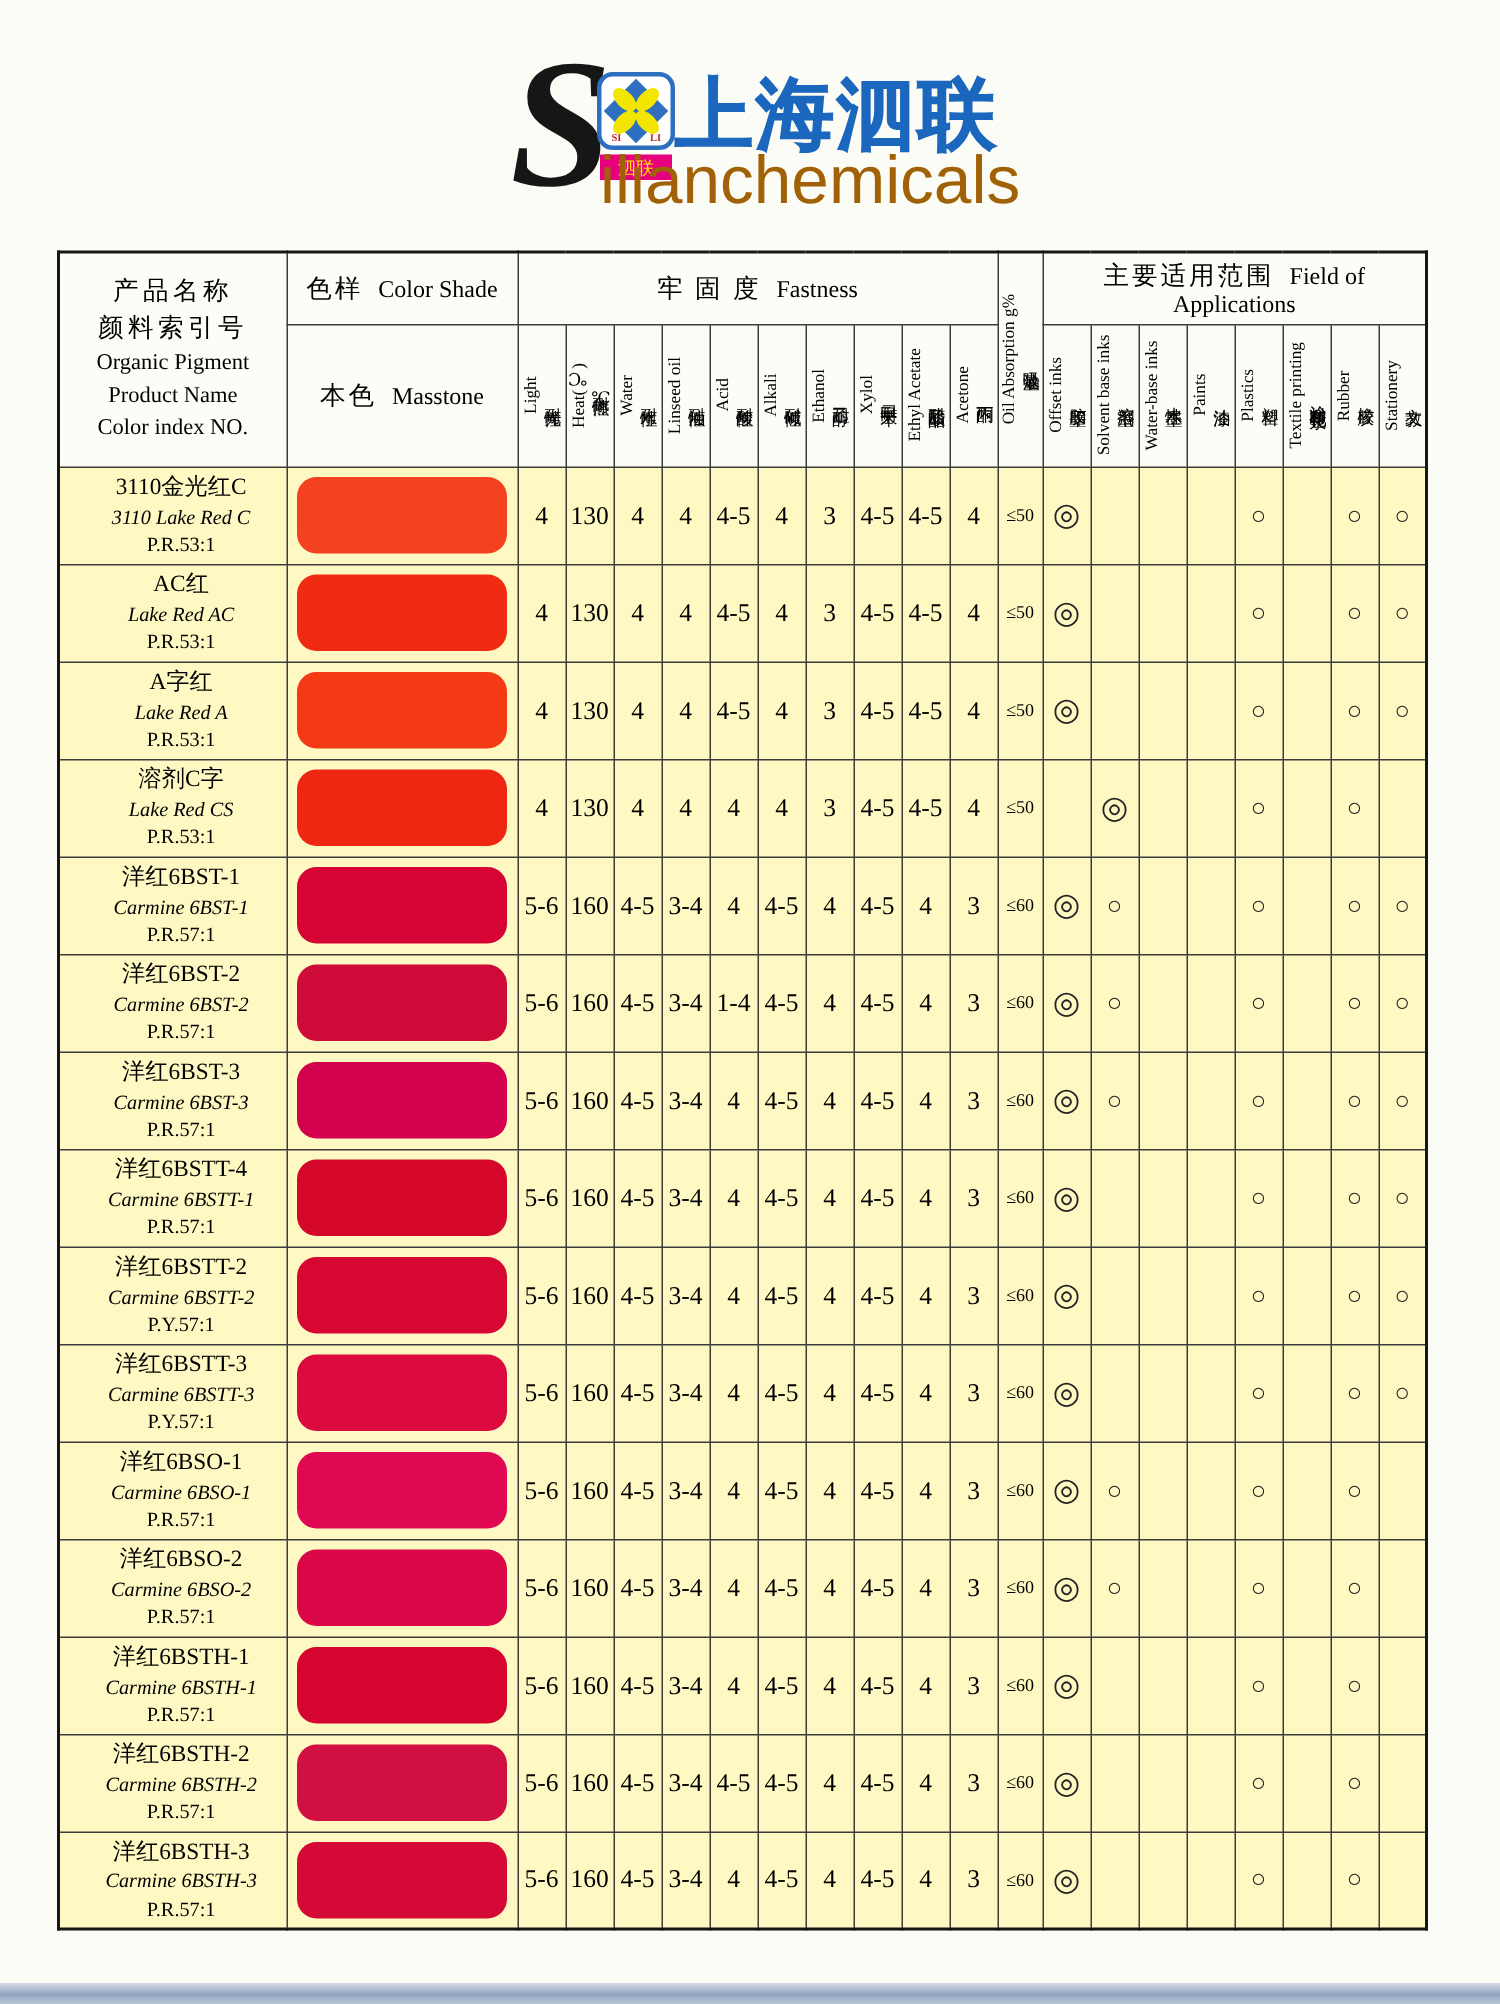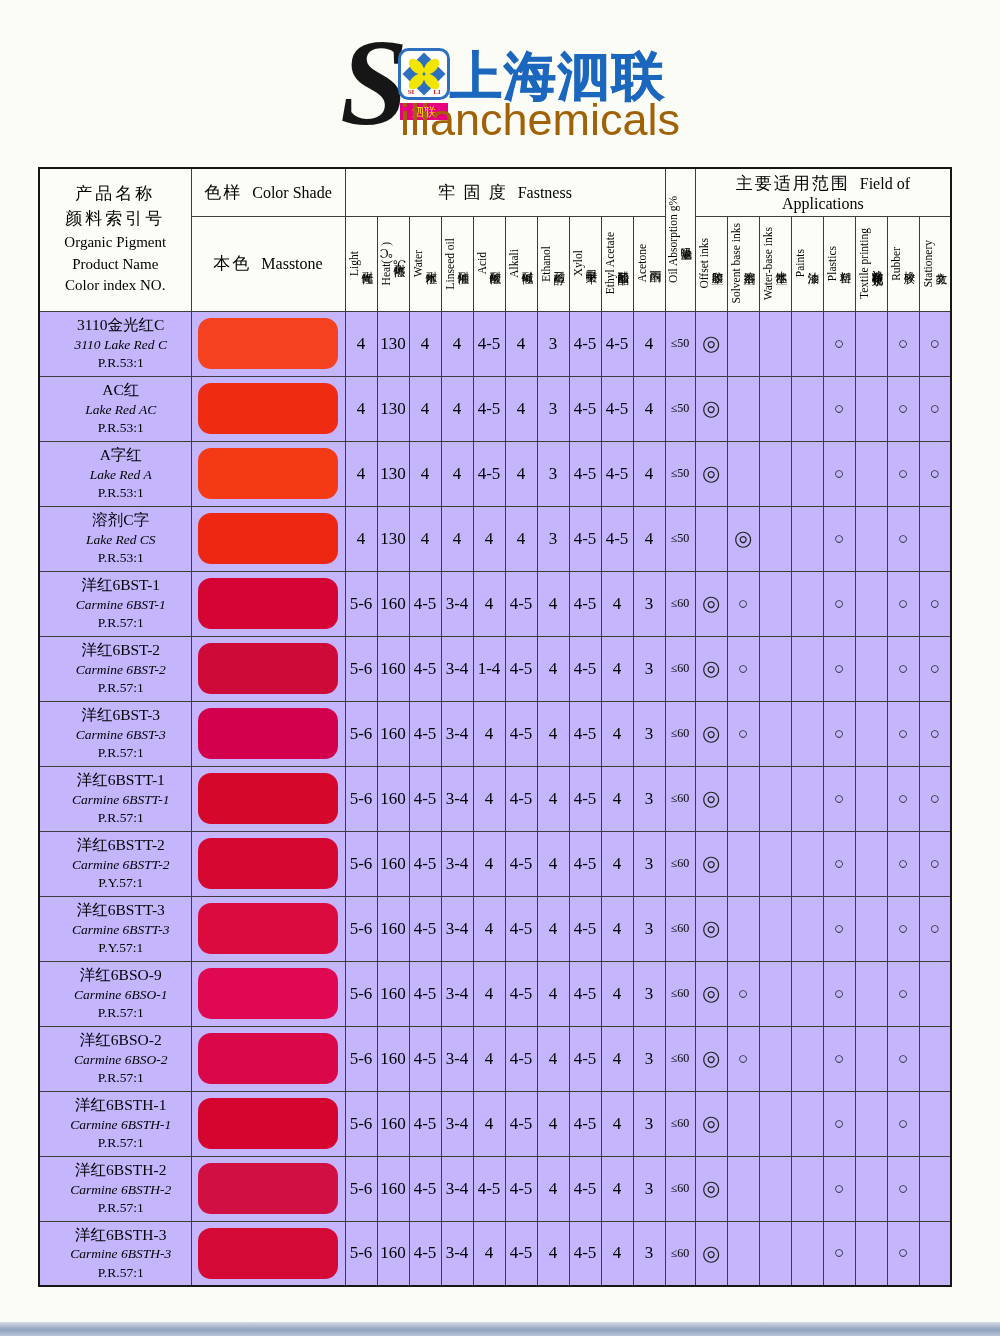--- a/index.html
+++ b/index.html
@@ -7,21 +7,21 @@
   .page{position:relative;width:1000px;height:1336px;background:#fcfcf6;overflow:hidden;}
 
   
   .brand{position:absolute;left:0;top:0;width:100%;height:160px;}
   .logo-s{position:absolute;left:340px;top:22px;font:italic 700 122px "Liberation Serif","DejaVu Serif",serif;color:#161616;line-height:1;}
   .badge{position:absolute;left:398px;top:48px;}
   .cn-name{position:absolute;left:450px;top:42px;font-family:"Liberation Sans","DejaVu Sans",sans-serif;font-weight:700;font-size:52px;color:#1c67be;letter-spacing:2px;-webkit-text-stroke:1px #1c67be;}
   .latin-name{position:absolute;left:400px;top:94px;font-family:"Liberation Sans","DejaVu Sans",sans-serif;font-size:45px;color:#a16207;letter-spacing:0px;}
 
   
-  table.cat{position:absolute;left:38px;top:167px;width:912px;border-collapse:collapse;table-layout:fixed;background:#c4b5fd;border:2px solid #161616;}
+  table.cat{position:absolute;left:38px;top:167px;width:912px;border-collapse:collapse;table-layout:fixed;background:#fef9c3;border:2px solid #161616;}
   .cat th,.cat td{border:1px solid #3d3d3d;padding:0;vertical-align:middle;}
   .cat th{font-weight:normal;background:#fdfdf8;}
   tr.h1{height:48px;}
   tr.h2{height:95px;}
   .hcn{font-size:17px;letter-spacing:2px;}
   .hen{font-size:16px;margin-left:10px;}
   .center{text-align:center;}
   .product-head div{text-align:center;line-height:1.45;}
   .ph-cn{font-size:17px;letter-spacing:3px;}
   .ph-en{font-size:15px;}
@@ -432,21 +432,21 @@
           <td class="app">○</td>
           <td class="app"></td>
           <td class="app"></td>
           <td class="app">○</td>
           <td class="app"></td>
           <td class="app">○</td>
           <td class="app">○</td>
         </tr>
         <tr>
           <td class="pcell">
-            <div class="pcn">洋红6BSTT-1</div>
+            <div class="pcn">洋红6BSTT-4</div>
             <div class="pen">Carmine 6BSTT-1</div>
             <div class="pci">P.R.57:1</div>
           </td>
           <td class="scell">
             <div class="swatch" style="background:#d5082b"></div>
           </td>
           <td class="val">5-6</td>
           <td class="val">160</td>
           <td class="val">4-5</td>
           <td class="val">3-4</td>
@@ -519,21 +519,21 @@
           <td class="app"></td>
           <td class="app"></td>
           <td class="app"></td>
           <td class="app">○</td>
           <td class="app"></td>
           <td class="app">○</td>
           <td class="app">○</td>
         </tr>
         <tr>
           <td class="pcell">
-            <div class="pcn">洋红6BSO-9</div>
+            <div class="pcn">洋红6BSO-1</div>
             <div class="pen">Carmine 6BSO-1</div>
             <div class="pci">P.R.57:1</div>
           </td>
           <td class="scell">
             <div class="swatch" style="background:#e00753"></div>
           </td>
           <td class="val">5-6</td>
           <td class="val">160</td>
           <td class="val">4-5</td>
           <td class="val">3-4</td>

